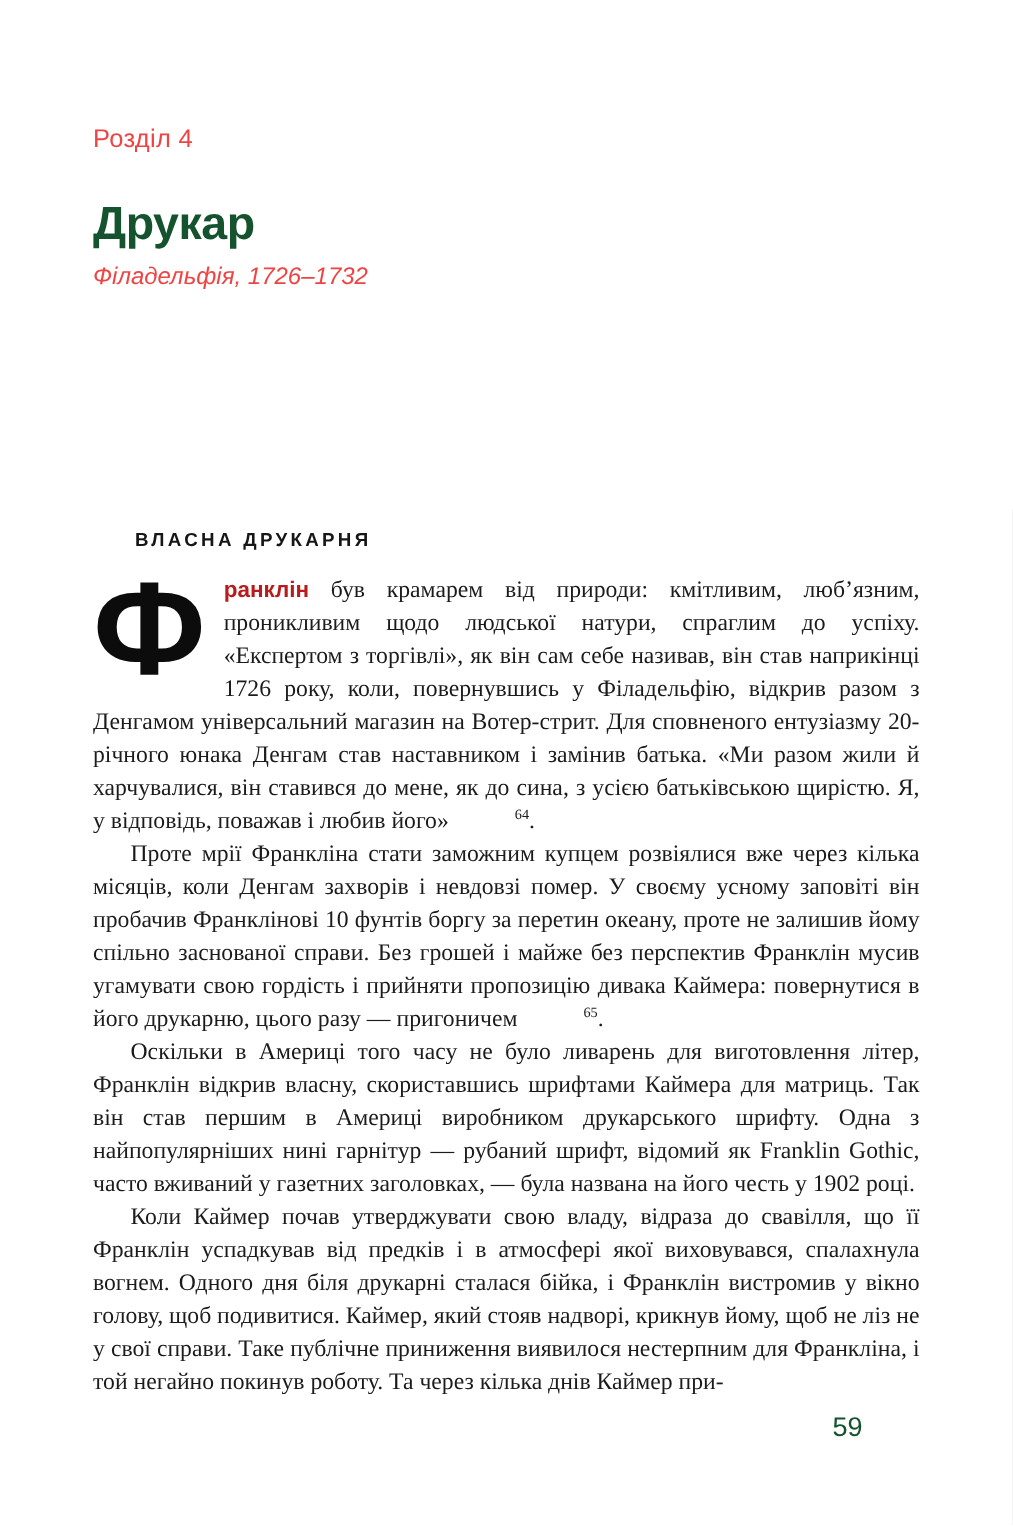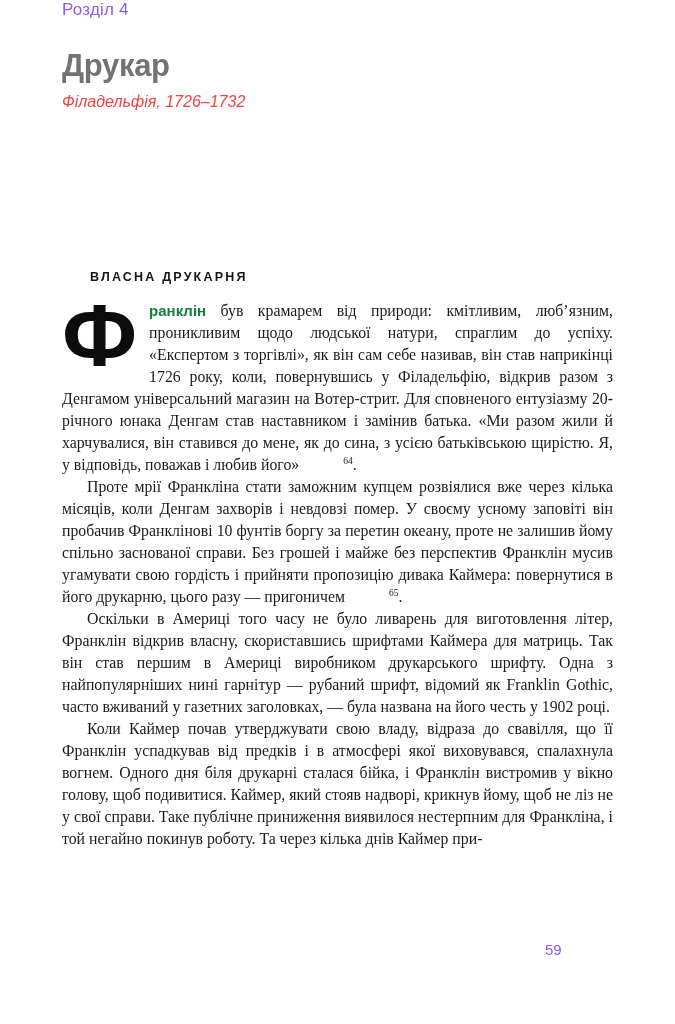--- a/index.html
+++ b/index.html
@@ -12,32 +12,33 @@
     overflow: hidden;
     box-sizing: border-box;
   }
   .inner {
     position: absolute;
     left: 62px;
     right: 62px;
     top: 0;
   }
   .chapter-label {
+    margin-top: 83px;
     font-family: "Liberation Sans", sans-serif;
     font-size: 17px;
     font-weight: 400;
-    color: #8b5cf6;
+    color: #ef4444;
     letter-spacing: 0.2px;
   }
   .title {
     margin: 28px 0 0 0;
     font-family: "Liberation Sans", sans-serif;
     font-size: 31px;
     font-weight: 700;
-    color: #737373;
+    color: #14532d;
     letter-spacing: -0.3px;
   }
   .subtitle {
     margin-top: 9px;
     font-family: "Liberation Sans", sans-serif;
     font-style: italic;
     font-size: 16px;
     color: #ef4444;
   }
   .section-heading {
@@ -65,37 +66,37 @@
     font-size: 88px;
     line-height: 64px;
     height: 64px;
     padding: 4px 12px 0 0;
     color: #0c0c0c;
   }
   .lead {
     font-family: "Liberation Sans", sans-serif;
     font-weight: 700;
     font-size: 15px;
-    color: #15803d;
+    color: #b91c1c;
   }
   sup.footnote-ref {
     font-size: 9.5px;
     line-height: 0;
     vertical-align: 6px;
     margin-left: 44px;
   }
   .page-number {
     position: absolute;
     left: 545px;
     top: 941px;
     width: 30px;
-    text-align: left;
+    text-align: right;
     font-family: "Liberation Sans", sans-serif;
-    font-size: 15px;
-    color: #8b5cf6;
+    font-size: 18px;
+    color: #14532d;
   }
 </style>
 </head>
 <body>
 
 <div class="page">
   <div class="inner">
 
     <header>
       <div class="chapter-label">Розділ 4</div>

